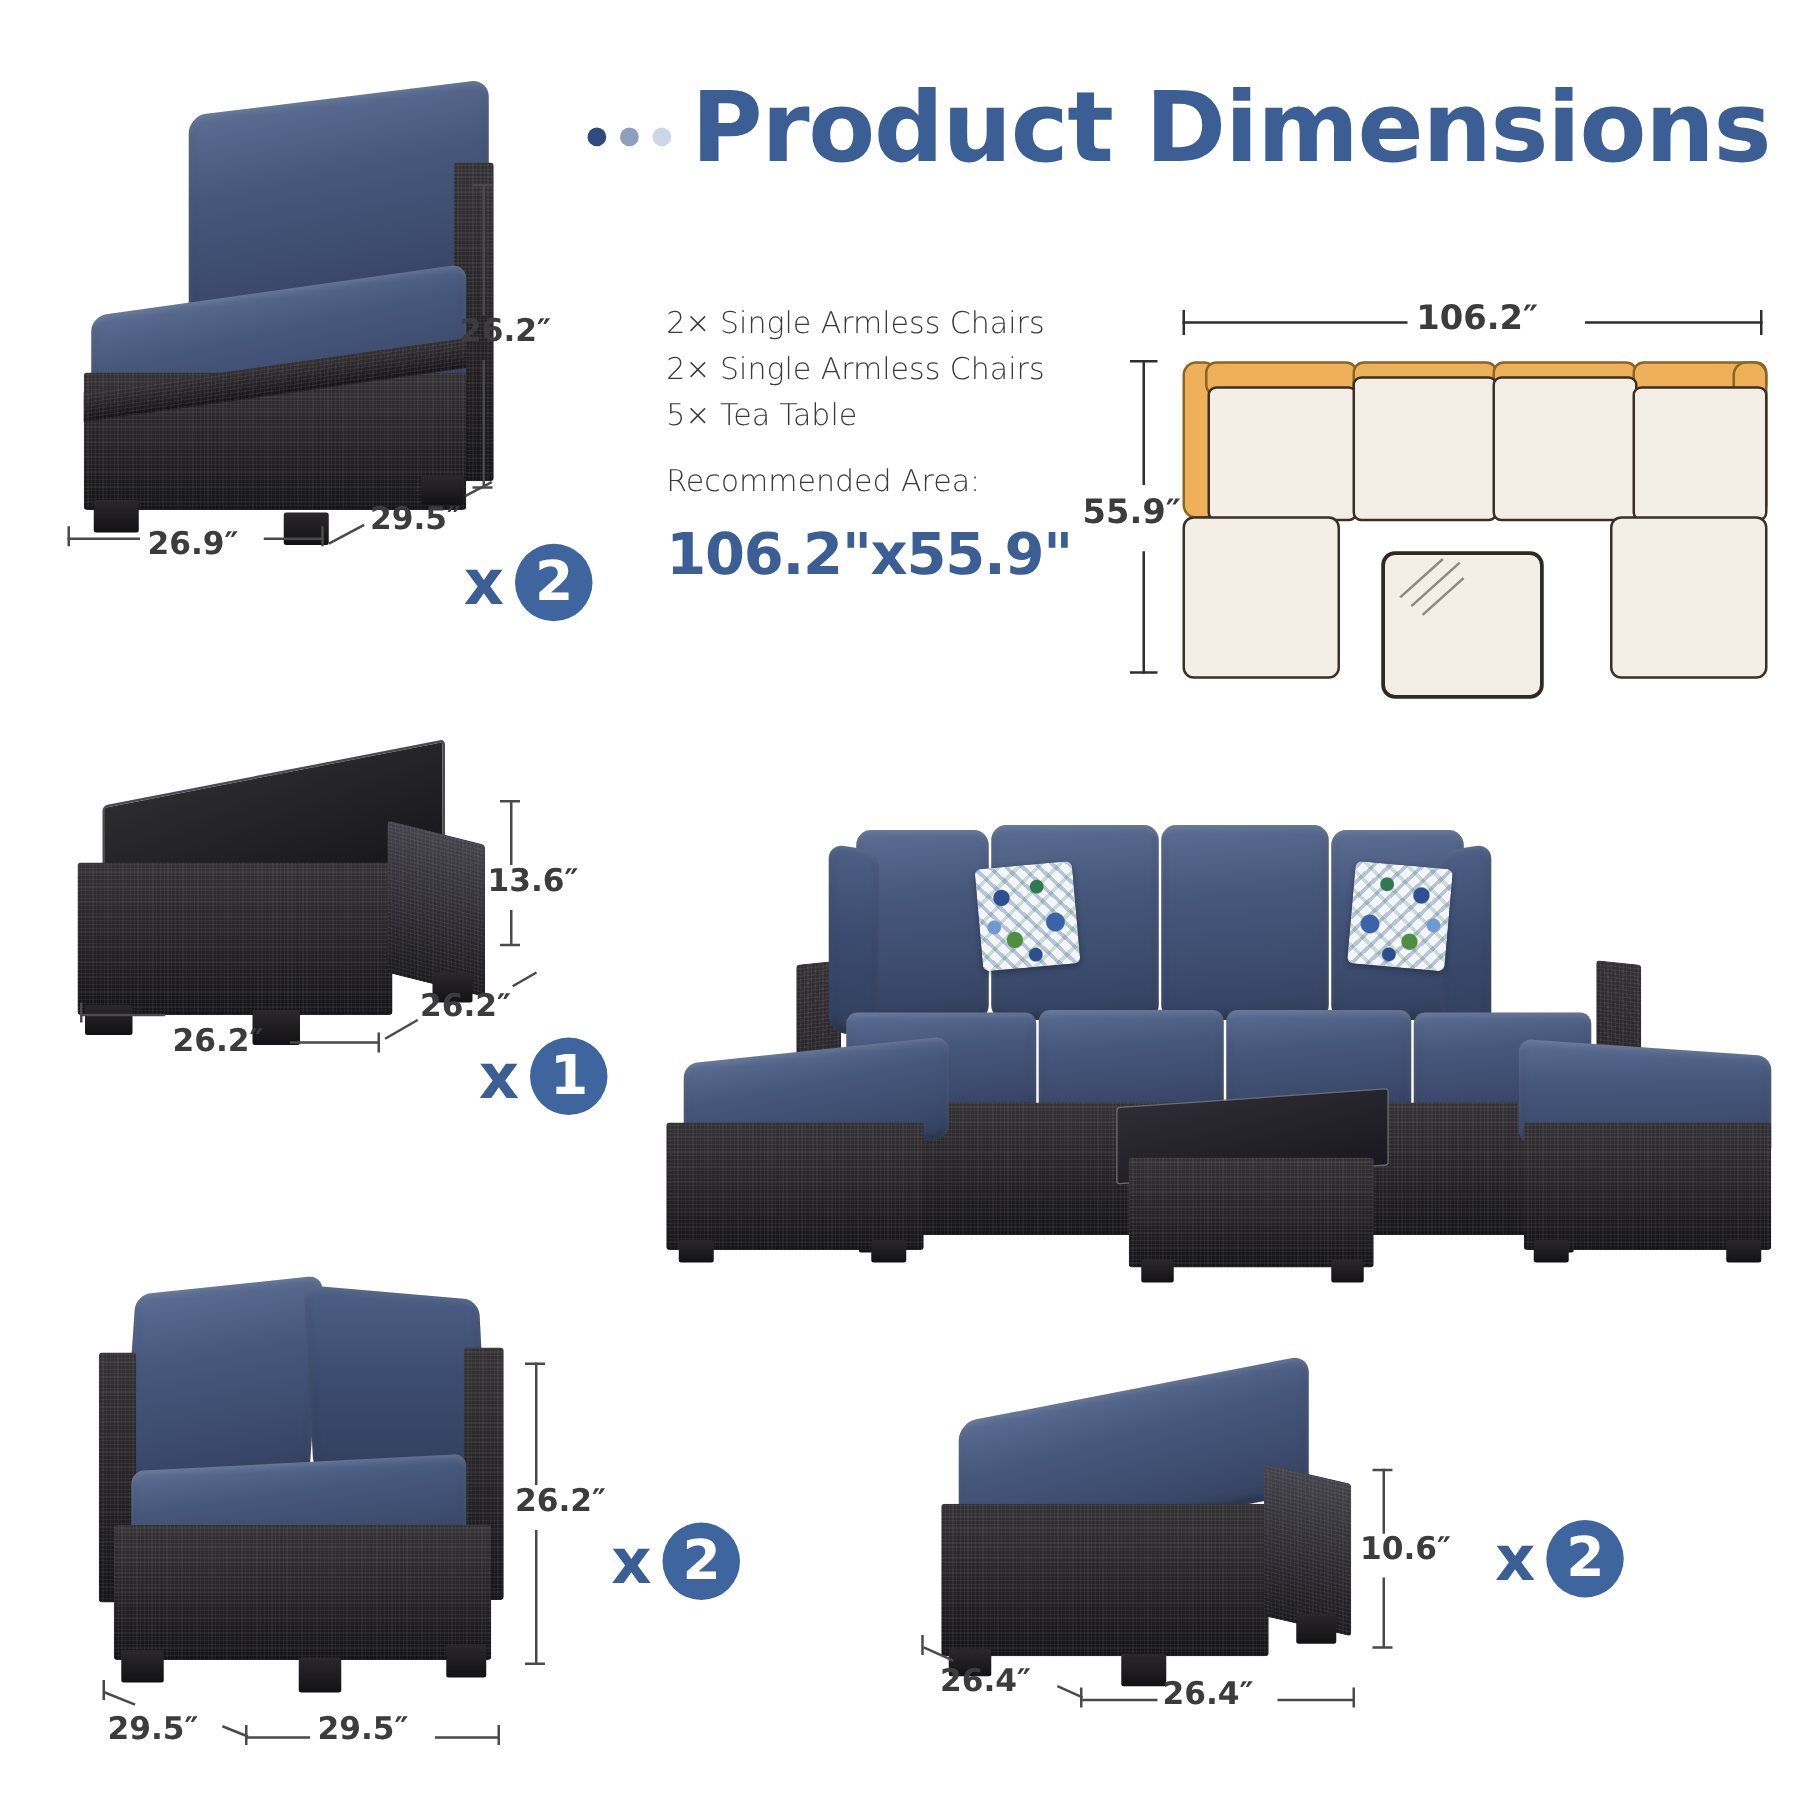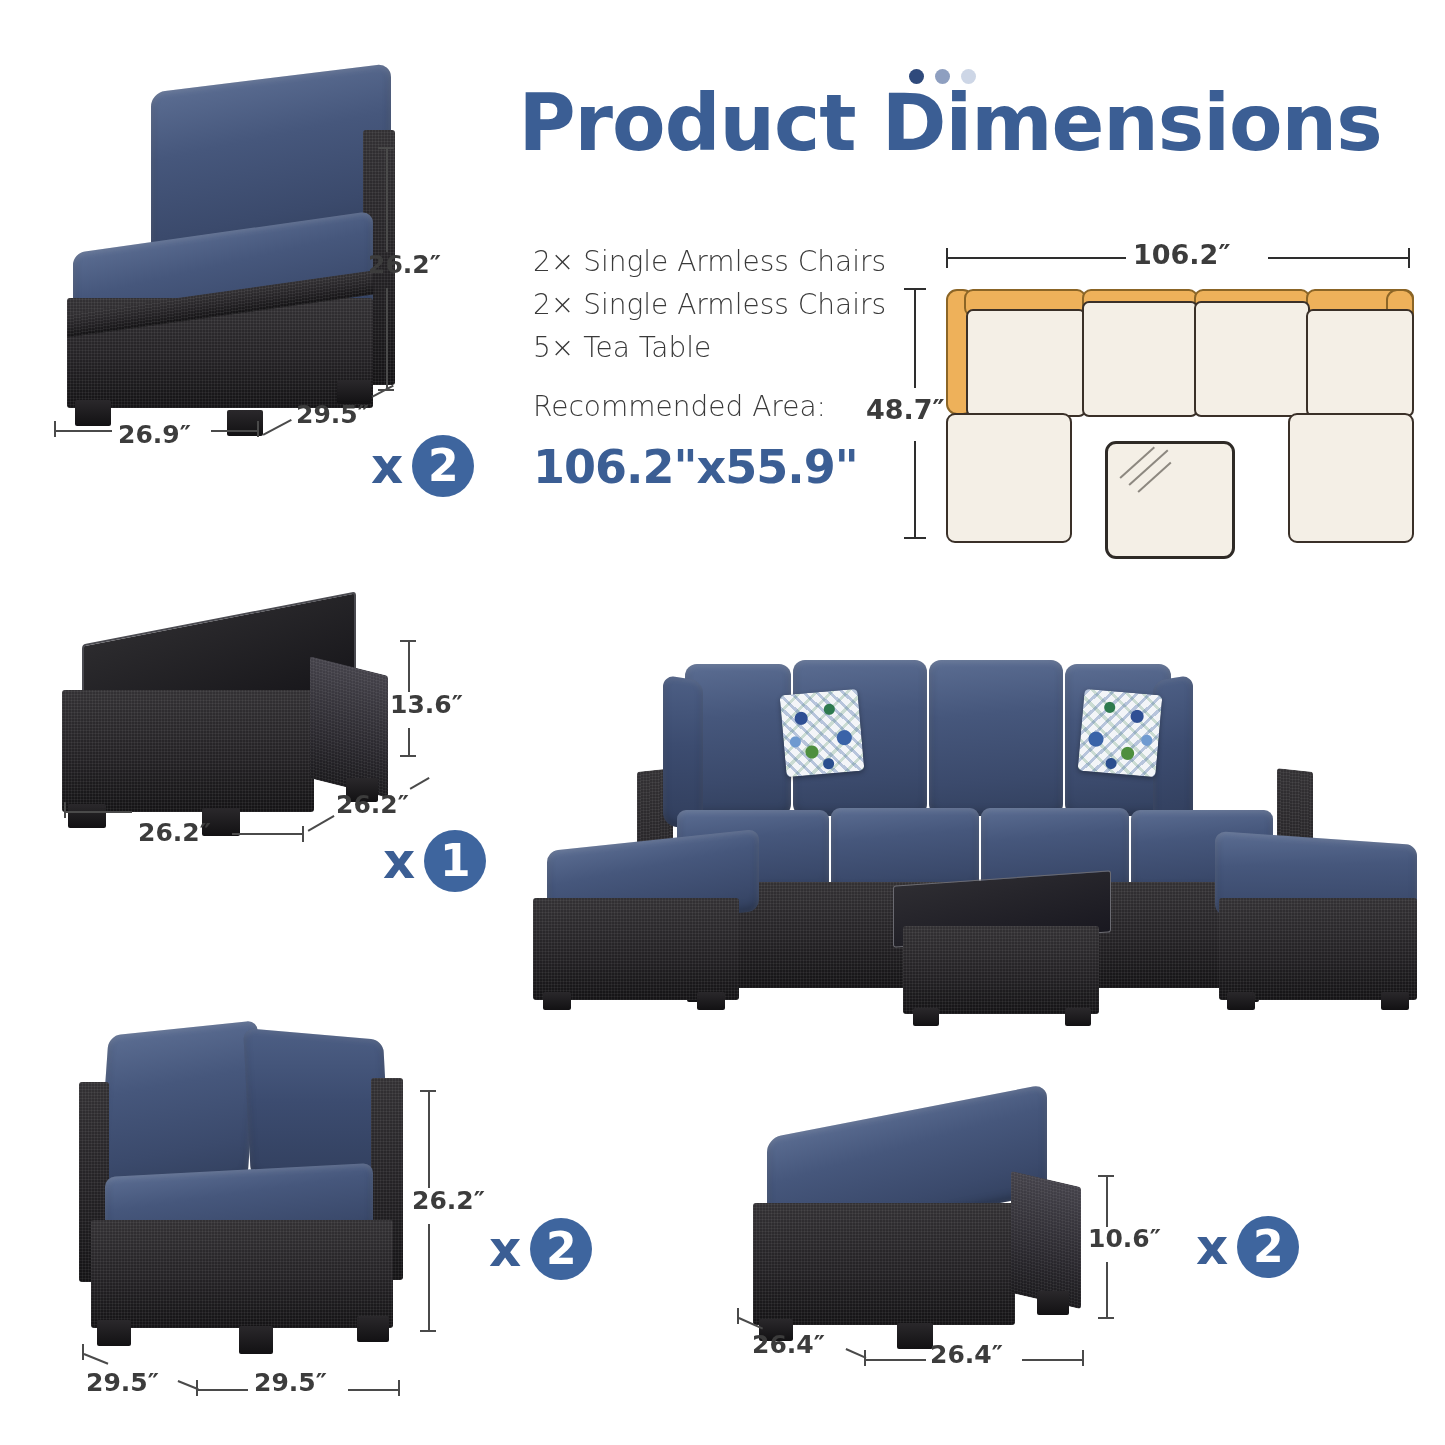--- a/index.html
+++ b/index.html
@@ -8,35 +8,35 @@
     background:#ffffff;
     font-family:"Liberation Sans", sans-serif;
     position:relative;
     overflow:hidden;
     color:#333;
   }
   .stage{position:absolute;left:0;top:0;width:1445px;height:1445px;}
   .abs{position:absolute;}
 
   
-  #title-block{left:470px;top:55px;width:960px;height:95px;display:flex;align-items:center;flex-direction:column;}
+  #title-block{left:470px;top:55px;width:960px;height:95px;display:flex;align-items:center;}
   .dots{display:flex;gap:11px;align-items:center;margin-right:16px;margin-top:14px;}
   .dot{width:15px;height:15px;border-radius:50%;}
   .dot.d1{background:#2f4a7c;}
   .dot.d2{background:#8e9fc0;}
   .dot.d3{background:#cdd6e6;}
   #page-title{
     font-size:78px;font-weight:bold;color:#3b5e94;
     letter-spacing:-1px;white-space:nowrap;line-height:1;
     font-family:"DejaVu Sans", sans-serif;
   }
 
   
   #spec-list{left:533px;top:240px;width:380px;}
-  .spec-line{font-size:28px;color:#3a3a3a;line-height:1.54;white-space:nowrap;
+  .spec-line{font-size:24px;color:#3a3a3a;line-height:1.54;white-space:nowrap;
              font-family:"DejaVu Sans", sans-serif;font-weight:300;}
   #rec-area-label{margin-top:16px;}
   #rec-area-value{
     margin-top:12px;font-size:46px;font-weight:bold;color:#3b5e94;
     letter-spacing:-1px;white-space:nowrap;font-family:"DejaVu Sans", sans-serif;
   }
 
   
   #plan-wrap{left:880px;top:236px;width:540px;height:320px;}
   .plan-seat{
@@ -134,21 +134,21 @@
   <div class="abs" id="plan-wrap">
 
     <div class="tick-v" style="left:66px;top:12px;"></div>
     <div class="dimline-h" style="left:66px;top:21px;width:180px;"></div>
     <div class="dimtext" style="left:253px;top:3px;">106.2″</div>
     <div class="dimline-h" style="left:388px;top:21px;width:142px;"></div>
     <div class="tick-v" style="left:528px;top:12px;"></div>
 
     <div class="tick-h" style="left:24px;top:52px;"></div>
     <div class="dimline-v" style="left:34px;top:52px;height:100px;"></div>
-    <div class="dimtext" style="left:-14px;top:158px;">48.7″</div>
+    <div class="dimtext" style="left:-14px;top:158px;">55.9″</div>
     <div class="dimline-v" style="left:34px;top:205px;height:98px;"></div>
     <div class="tick-h" style="left:24px;top:301px;"></div>
 
     <div class="plan-arm" style="left:66px;top:53px;width:24px;height:122px;"></div>
 
     <div class="plan-back" style="left:84px;top:53px;width:118px;height:24px;"></div>
     <div class="plan-back" style="left:202px;top:53px;width:112px;height:24px;"></div>
     <div class="plan-back" style="left:314px;top:53px;width:112px;height:24px;"></div>
     <div class="plan-back" style="left:426px;top:53px;width:104px;height:24px;"></div>
 

